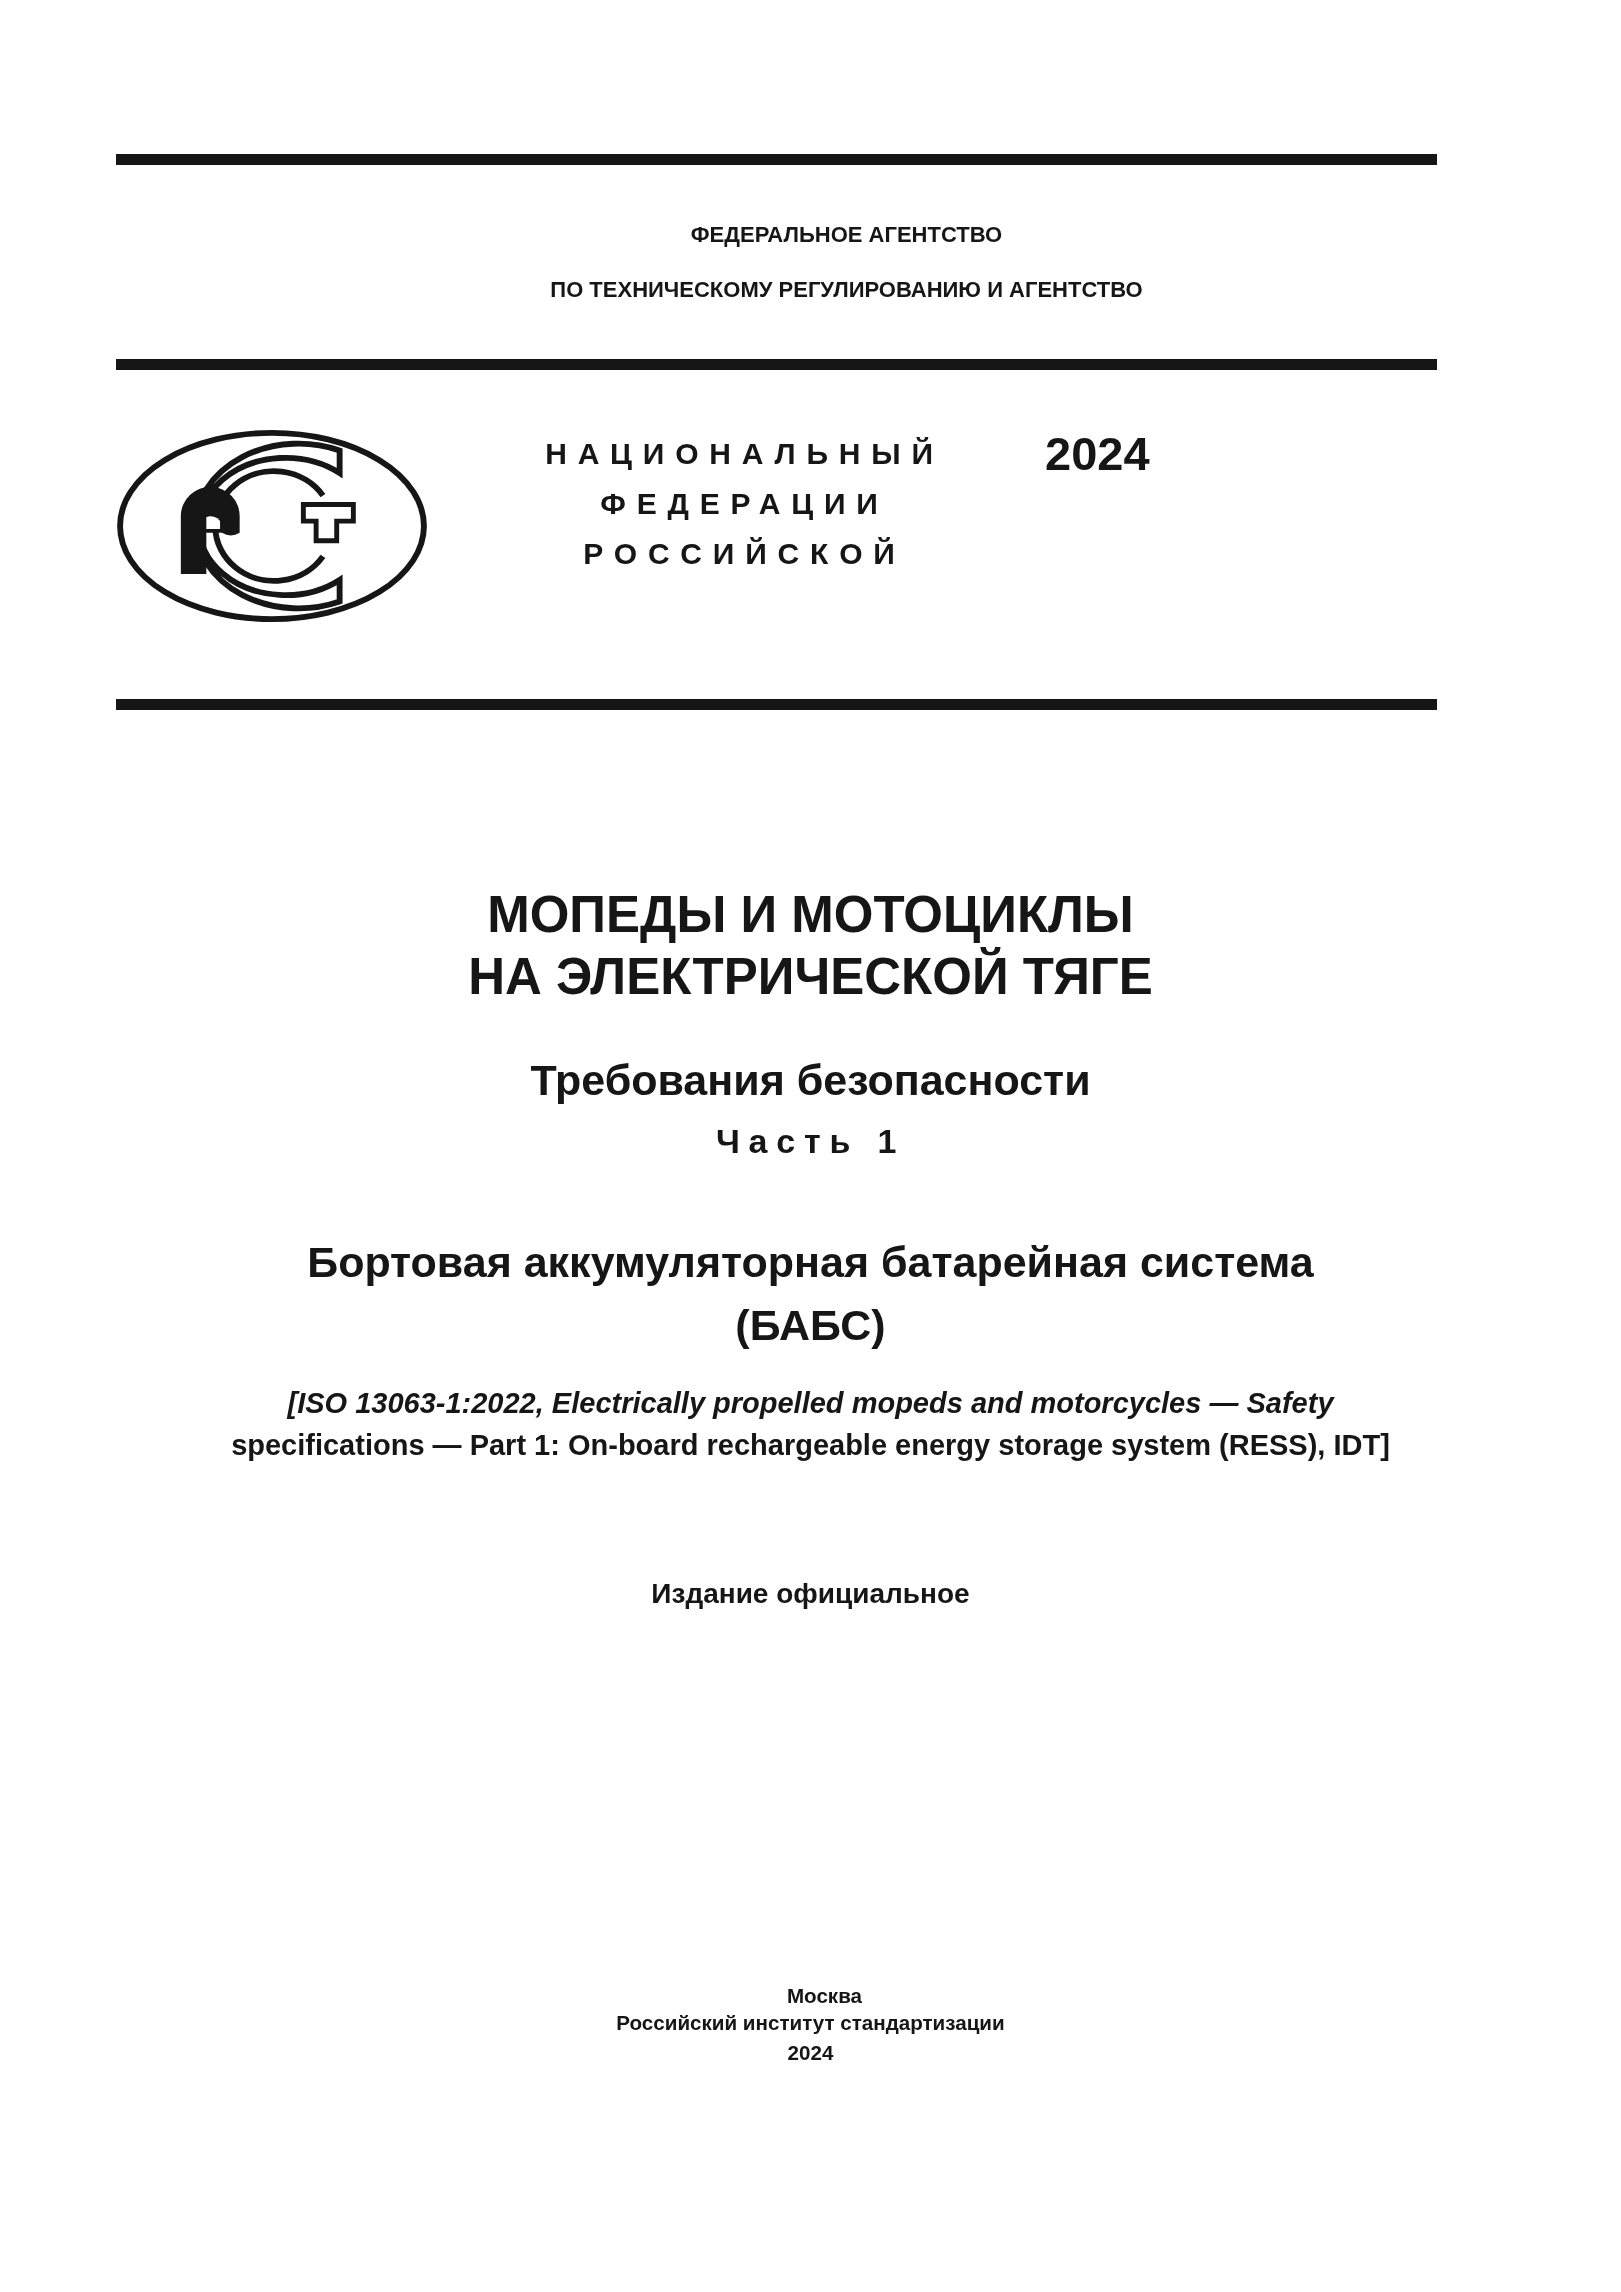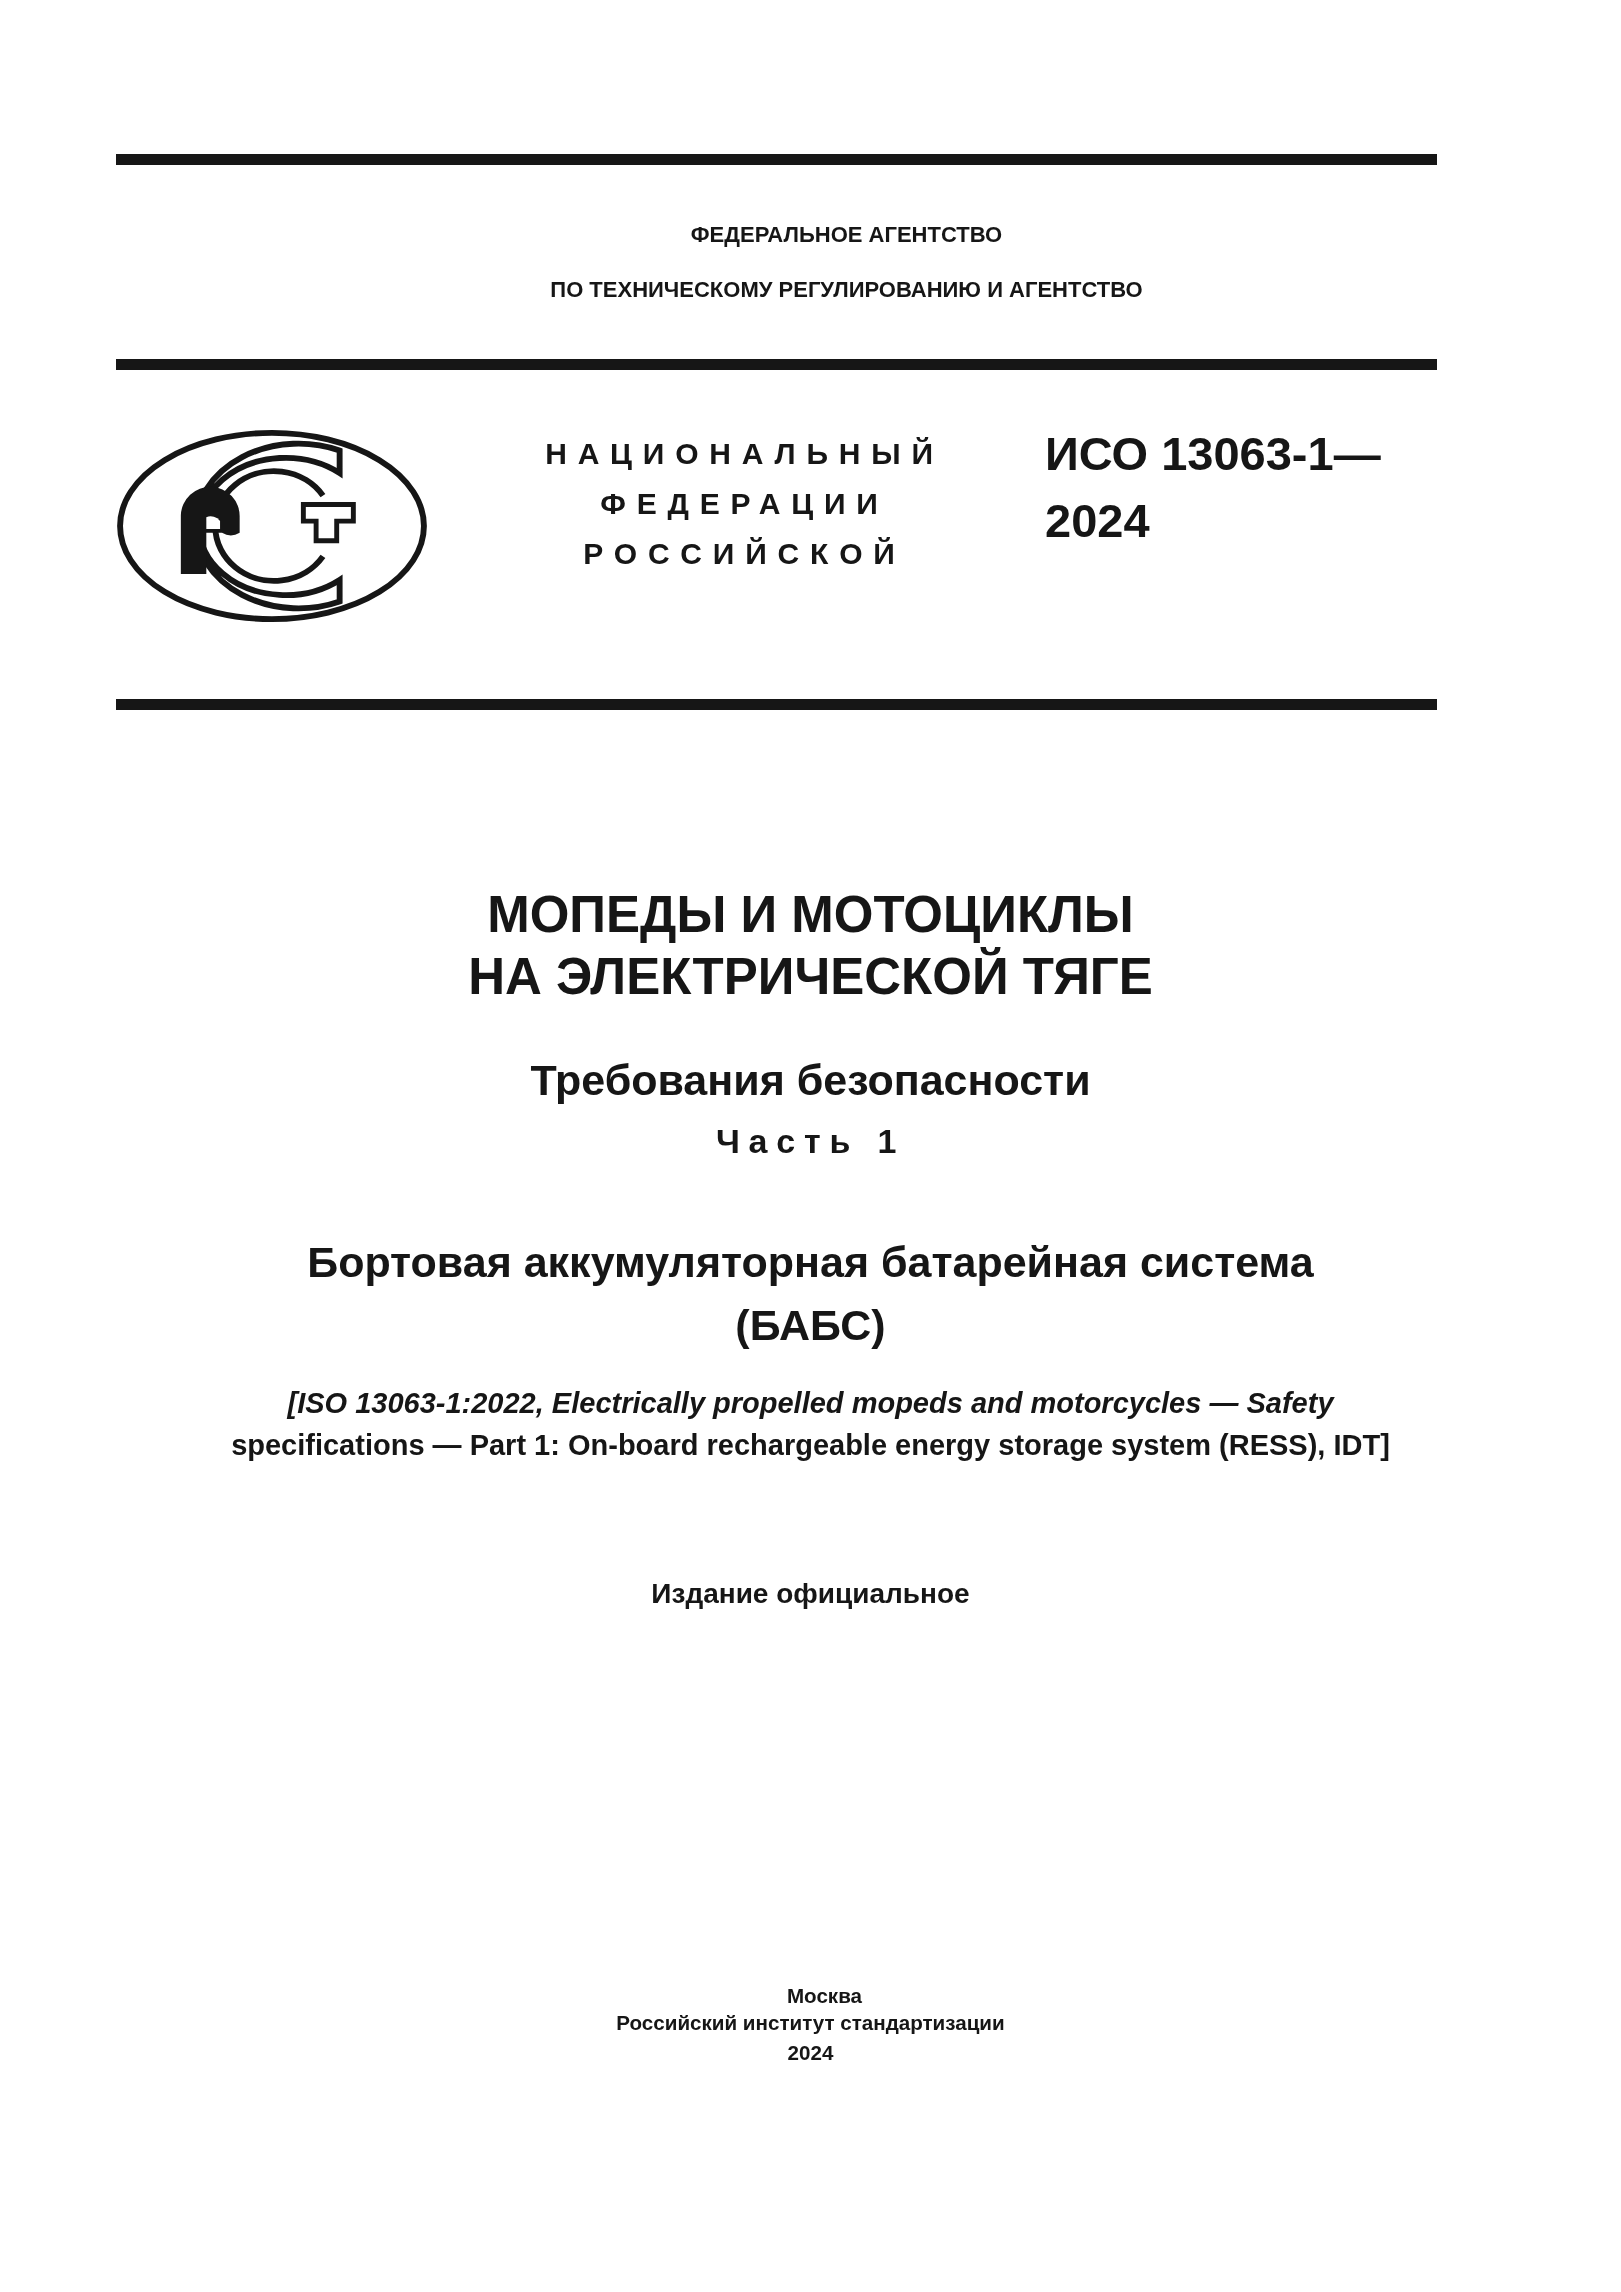--- a/index.html
+++ b/index.html
@@ -44,21 +44,20 @@
   <path d="M 193 79 L 244 79 L 244 96 L 227 96 L 227 116 L 206 116 L 206 96 L 193 96 Z" fill="#ffffff" stroke="#161616" stroke-width="5"></path>
 </svg>
 
 <div class="natstd" style="top:429px;">
   <div>НАЦИОНАЛЬНЫЙ</div>
   <div>ФЕДЕРАЦИИ</div>
   <div>РОССИЙСКОЙ</div>
 </div>
 
 <div class="gost" style="top:420px;">
-  <div>ИСО 13063-1—</div>
   <div>2024</div>
 </div>
 
 <div class="rule" style="top:699px;"></div>
 
 <div class="center title1" style="top:885px;">МОПЕДЫ И МОТОЦИКЛЫ</div>
 <div class="center title1" style="top:947px;">НА  ЭЛЕКТРИЧЕСКОЙ ТЯГЕ</div>
 
 <div class="center sub" style="top:1056px;">Требования безопасности</div>
 

